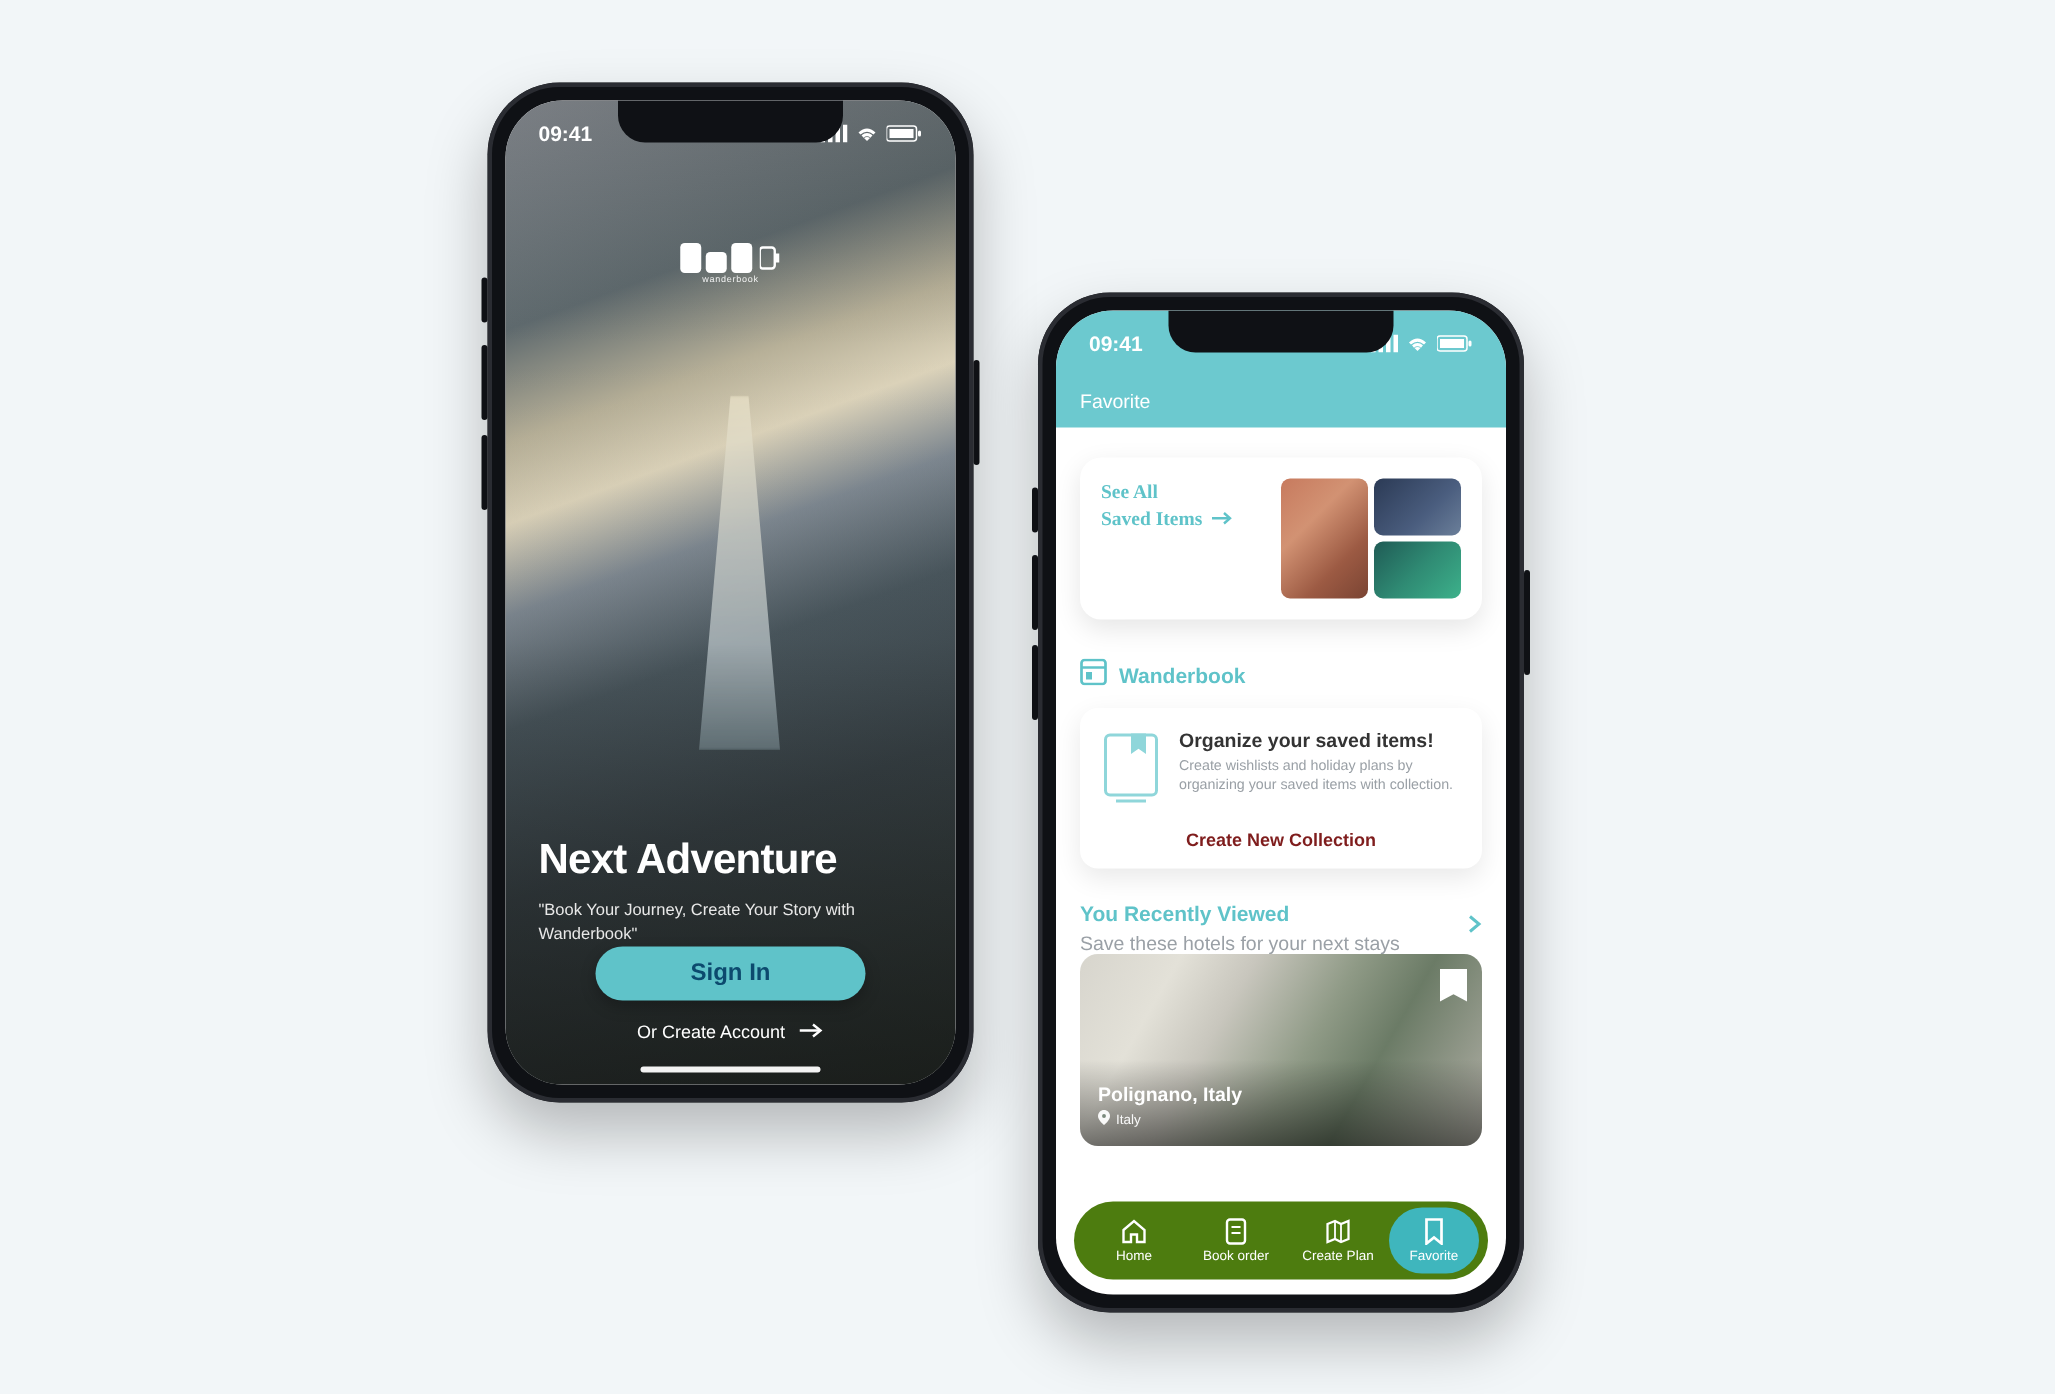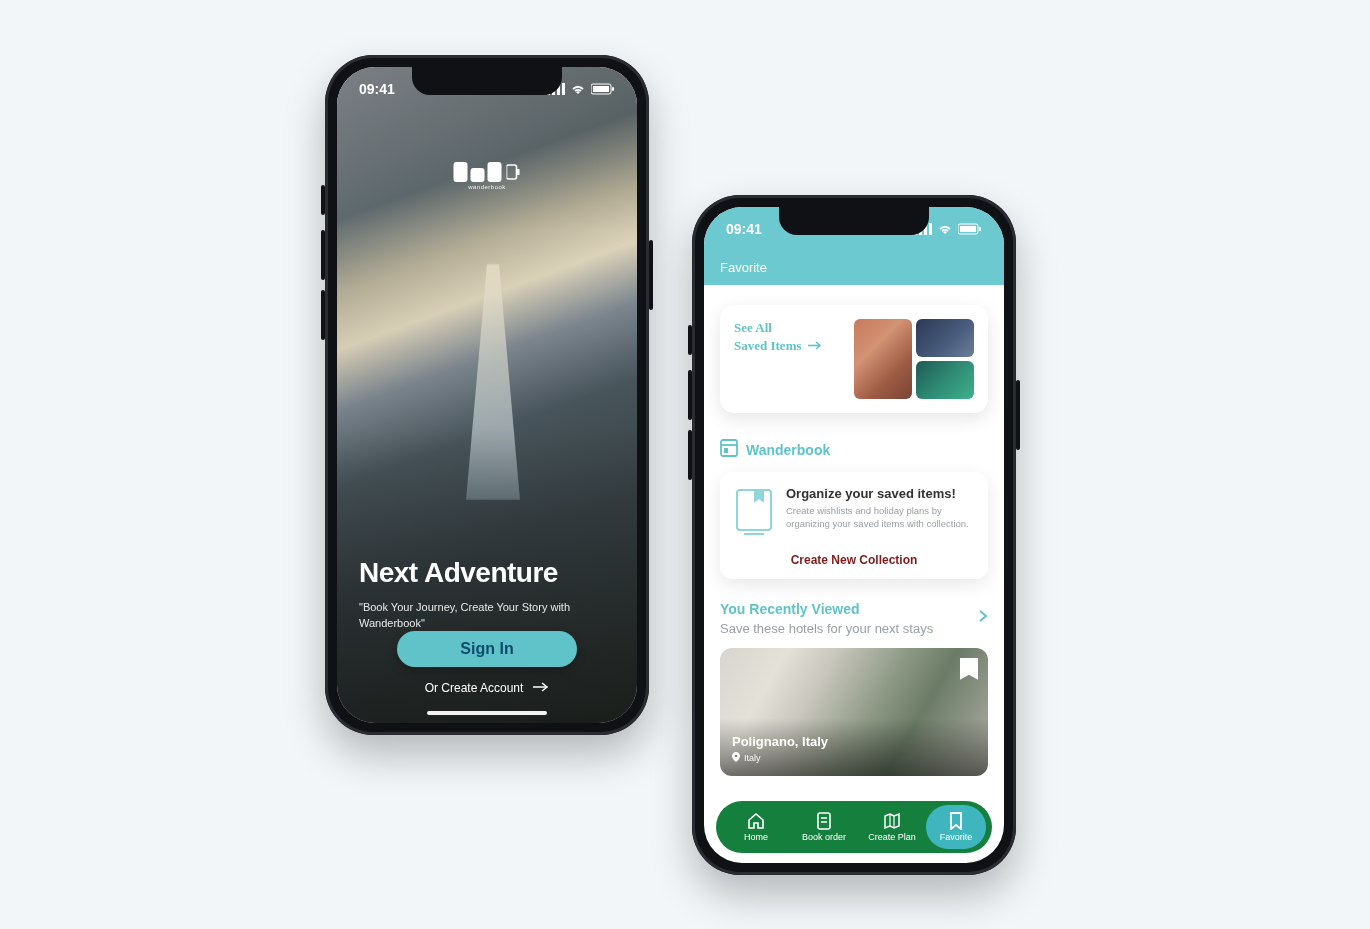--- a/index.html
+++ b/index.html
@@ -226,21 +226,21 @@
   }
 
   .rv-head {
     margin-top:22px;
     display:flex; align-items:center; justify-content:space-between;
   }
   .rv-head .t { color:#5fc3c9; font-weight:600; font-size:14px; }
   .rv-sub { font-size:13px; color:#9aa0a6; margin-top:4px; }
 
   .rv-card {
-    margin-top:12px;
+    margin-top:0;
     height:128px;
     border-radius:12px;
     position:relative;
     overflow:hidden;
     background:
       linear-gradient(180deg, rgba(0,0,0,0) 55%, rgba(0,0,0,0.5) 100%),
       linear-gradient(120deg,#d7d5cd 0%, #e3e1d8 20%, #c8c6bd 35%, #8f9a86 55%, #6b7b66 70%, #b3b1a8 100%);
   }
   .rv-card .bmk {
     position:absolute; top:10px; right:10px;
@@ -250,21 +250,21 @@
   .rv-card .cap {
     position:absolute; left:12px; bottom:12px; color:#fff;
   }
   .rv-card .cap h5 { font-size:13px; font-weight:600; }
   .rv-card .cap .loc { font-size:9px; display:flex; gap:4px; align-items:center; opacity:0.95; margin-top:3px;}
 
   .tabbar {
     position:absolute;
     left:12px; right:12px; bottom:10px;
     height:52px;
-    background:#15803d;
+    background:#4d7c0f;
     border-radius:26px;
     display:flex;
     align-items:center;
     justify-content:space-around;
     padding:0 6px;
   }
   .tab {
     flex:1;
     display:flex; flex-direction:column; align-items:center; gap:2px;
     color:#fff; font-size:9px;

